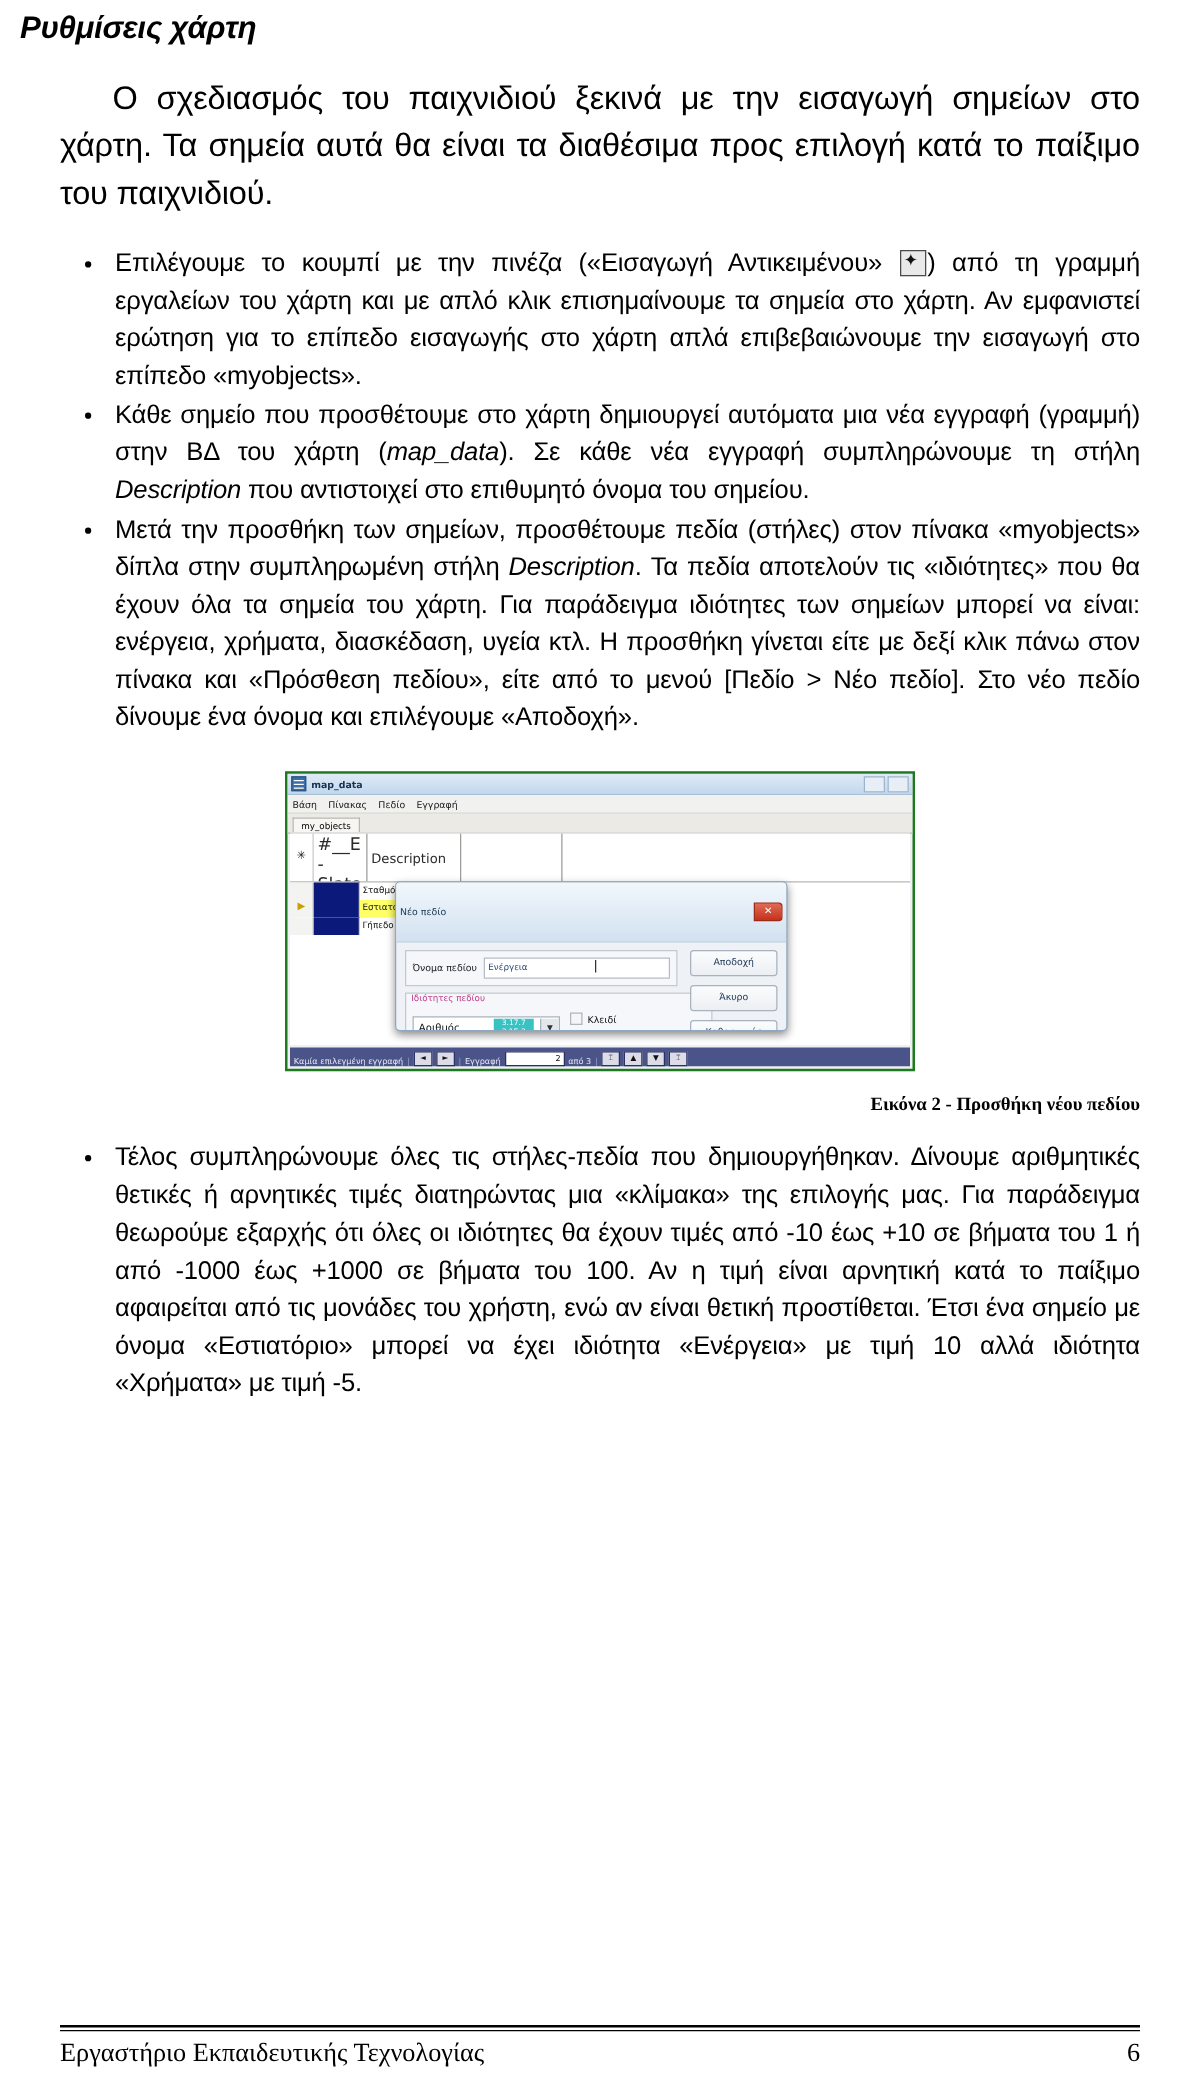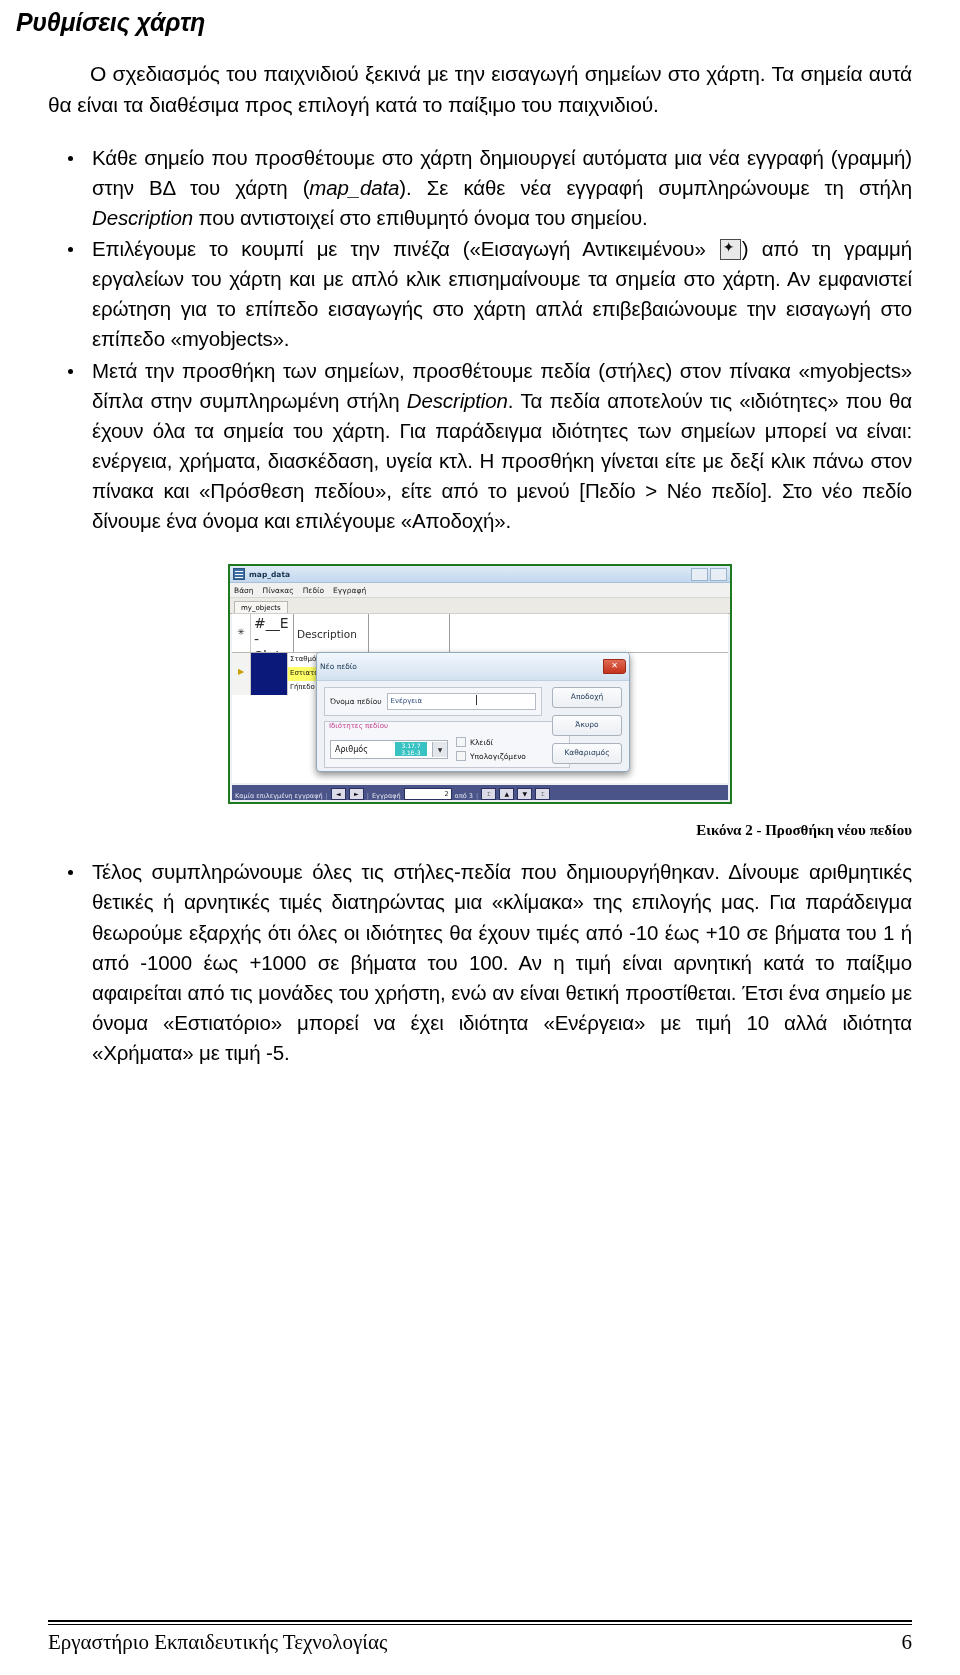--- a/index.html
+++ b/index.html
@@ -29,21 +29,21 @@
     font-family: "Liberation Sans", sans-serif;
     font-weight: bold;
     font-style: italic;
     font-size: 25px;
     margin: 8px 0 5px -32px;
     letter-spacing: -0.3px;
   }
 
   
   .intro {
-    font-size: 21px;
+    font-size: 26px;
     line-height: 1.47;
     text-align: justify;
     text-indent: 42px;
     margin: 22px 0 0 0;
     letter-spacing: -0.15px;
   }
 
   
   ul.bullets {
     list-style: none;
@@ -268,21 +268,21 @@
     border-radius: 4px;
     box-shadow: 0 3px 7px rgba(0,0,0,0.45);
     overflow: hidden;
   }
   .dialog .dlg-title {
     height: 19px;
     background: linear-gradient(to bottom,#f2f7fc,#dfeaf5 60%,#d2e1f0);
     border-bottom: 1px solid #bdd0e2;
     display: flex;
     align-items: center;
-    padding: 4px 3px;
+    padding: 14px 3px;
     font-size: 7.5px;
     color: #14344f;
   }
   .dialog .dlg-close {
     margin-left: auto;
     width: 21px; height: 13px;
     background: linear-gradient(to bottom,#e06b55,#c4321c);
     border: 1px solid #9c2a16;
     border-radius: 0 3px 3px 0;
     color: #fff;
@@ -428,23 +428,23 @@
 </head>
 <body>
 
 <div class="page">
 
   <h1 class="doc-title">Ρυθμίσεις χάρτη</h1>
 
   <p class="intro">Ο σχεδιασμός του παιχνιδιού ξεκινά με την εισαγωγή σημείων στο χάρτη. Τα σημεία αυτά θα είναι τα διαθέσιμα προς επιλογή κατά το παίξιμο του παιχνιδιού.</p>
 
   <ul class="bullets">
+    <li><span>Επιλέγουμε το κουμπί με την πινέζα («Εισαγωγή Αντικειμένου» </span><span class="brush-icon"></span><span>) από τη γραμμή εργαλείων του χάρτη και με απλό κλικ επισημαίνουμε τα σημεία στο χάρτη. Αν εμφανιστεί ερώτηση για το επίπεδο εισαγωγής στο χάρτη απλά επιβεβαιώνουμε την εισαγωγή στο επίπεδο «myobjects».</span></li>
+
     <li><span>Κάθε σημείο που προσθέτουμε στο χάρτη δημιουργεί αυτόματα μια νέα εγγραφή (γραμμή) στην ΒΔ του χάρτη (</span><span class="it">map_data</span><span>). Σε κάθε νέα εγγραφή συμπληρώνουμε τη στήλη </span><span class="it">Description</span><span> που αντιστοιχεί στο επιθυμητό όνομα του σημείου.</span></li>
-
-    <li><span>Επιλέγουμε το κουμπί με την πινέζα («Εισαγωγή Αντικειμένου» </span><span class="brush-icon"></span><span>) από τη γραμμή εργαλείων του χάρτη και με απλό κλικ επισημαίνουμε τα σημεία στο χάρτη. Αν εμφανιστεί ερώτηση για το επίπεδο εισαγωγής στο χάρτη απλά επιβεβαιώνουμε την εισαγωγή στο επίπεδο «myobjects».</span></li>
 
     <li><span>Μετά την προσθήκη των σημείων, προσθέτουμε πεδία (στήλες) στον πίνακα «myobjects» δίπλα στην συμπληρωμένη στήλη </span><span class="it">Description</span><span>. Τα πεδία αποτελούν τις «ιδιότητες» που θα έχουν όλα τα σημεία του χάρτη. Για παράδειγμα ιδιότητες των σημείων μπορεί να είναι: ενέργεια, χρήματα, διασκέδαση, υγεία κτλ. Η προσθήκη γίνεται είτε με δεξί κλικ πάνω στον πίνακα και «Πρόσθεση πεδίου», είτε από το μενού [Πεδίο &gt; Νέο πεδίο]. Στο νέο πεδίο δίνουμε ένα όνομα και επιλέγουμε «Αποδοχή».</span></li>
   </ul>
 
   <div class="figure-wrap">
 
     <div class="app-shot">
 
       <div class="titlebar">
         <span class="ticon"></span>

